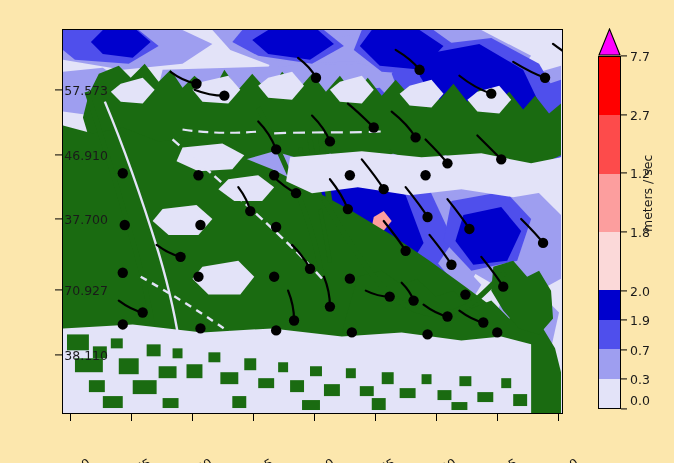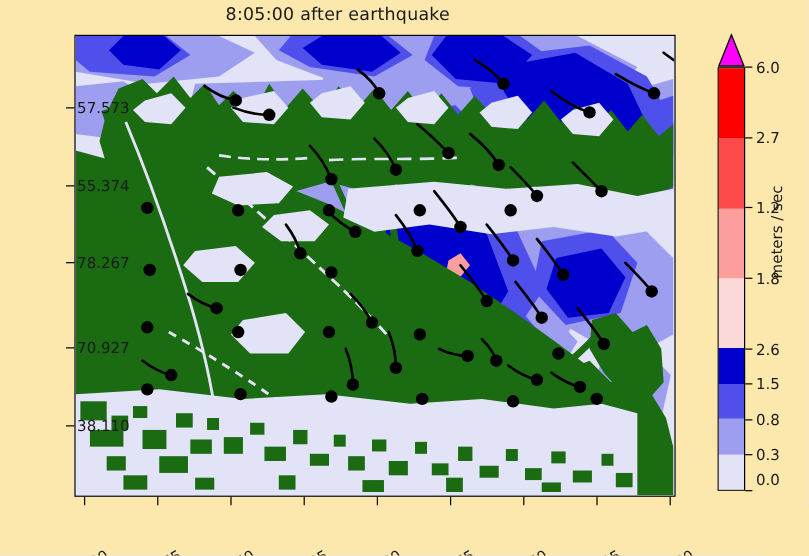--- a/index.html
+++ b/index.html
@@ -52,21 +52,20 @@
   .cbarlabel{
     position:absolute;left:640px;top:232px;font-size:12.5px;color:#1a1a1a;
     transform-origin:0 0;transform:rotate(-90deg);white-space:nowrap;
   }
 </style>
 </head>
 <body>
 
 <div id="root">
 
-  <div class="title">8:05:00 after earthquake</div>
 
   <div class="axes">
     <svg viewBox="0 0 501 385" preserveAspectRatio="none">
       <defs>
         <clipPath id="cp">
             <rect x="0" y="0" width="501" height="385"></rect>
           </clipPath>
       </defs>
       <g clip-path="url(#cp)">
 
@@ -329,22 +328,22 @@
     </svg>
   </div>
 
   <div class="ytickmark" style="top:90px"></div>
   <div class="ytickmark" style="top:155px"></div>
   <div class="ytickmark" style="top:219px"></div>
   <div class="ytickmark" style="top:290px"></div>
   <div class="ytickmark" style="top:355px"></div>
 
   <div class="ytick" style="top:90px">57.573</div>
-  <div class="ytick" style="top:155px">55.374</div>
-  <div class="ytick" style="top:219px">78.267</div>
+  <div class="ytick" style="top:155px">46.910</div>
+  <div class="ytick" style="top:219px">37.700</div>
   <div class="ytick" style="top:290px">70.927</div>
   <div class="ytick" style="top:355px">38.110</div>
 
   <div class="xtickmark" style="left:70px"></div>
   <div class="xtickmark" style="left:131px"></div>
   <div class="xtickmark" style="left:192px"></div>
   <div class="xtickmark" style="left:253px"></div>
   <div class="xtickmark" style="left:314px"></div>
   <div class="xtickmark" style="left:375px"></div>
   <div class="xtickmark" style="left:436px"></div>
@@ -398,25 +397,25 @@
   <div class="ctick" style="top:56px"></div>
   <div class="ctick" style="top:115px"></div>
   <div class="ctick" style="top:173px"></div>
   <div class="ctick" style="top:232px"></div>
   <div class="ctick" style="top:291px"></div>
   <div class="ctick" style="top:320px"></div>
   <div class="ctick" style="top:350px"></div>
   <div class="ctick" style="top:379px"></div>
   <div class="ctick" style="top:409px"></div>
 
-  <div class="clab" style="top:56px">6.0</div>
+  <div class="clab" style="top:56px">7.7</div>
   <div class="clab" style="top:115px">2.7</div>
   <div class="clab" style="top:173px">1.2</div>
   <div class="clab" style="top:232px">1.8</div>
-  <div class="clab" style="top:291px">2.6</div>
-  <div class="clab" style="top:320px">1.5</div>
-  <div class="clab" style="top:350px">0.8</div>
+  <div class="clab" style="top:291px">2.0</div>
+  <div class="clab" style="top:320px">1.9</div>
+  <div class="clab" style="top:350px">0.7</div>
   <div class="clab" style="top:379px">0.3</div>
   <div class="clab" style="top:400px">0.0</div>
 
   <div class="cbarlabel">meters / sec</div>
 
 </div>
 
 </body></html>

